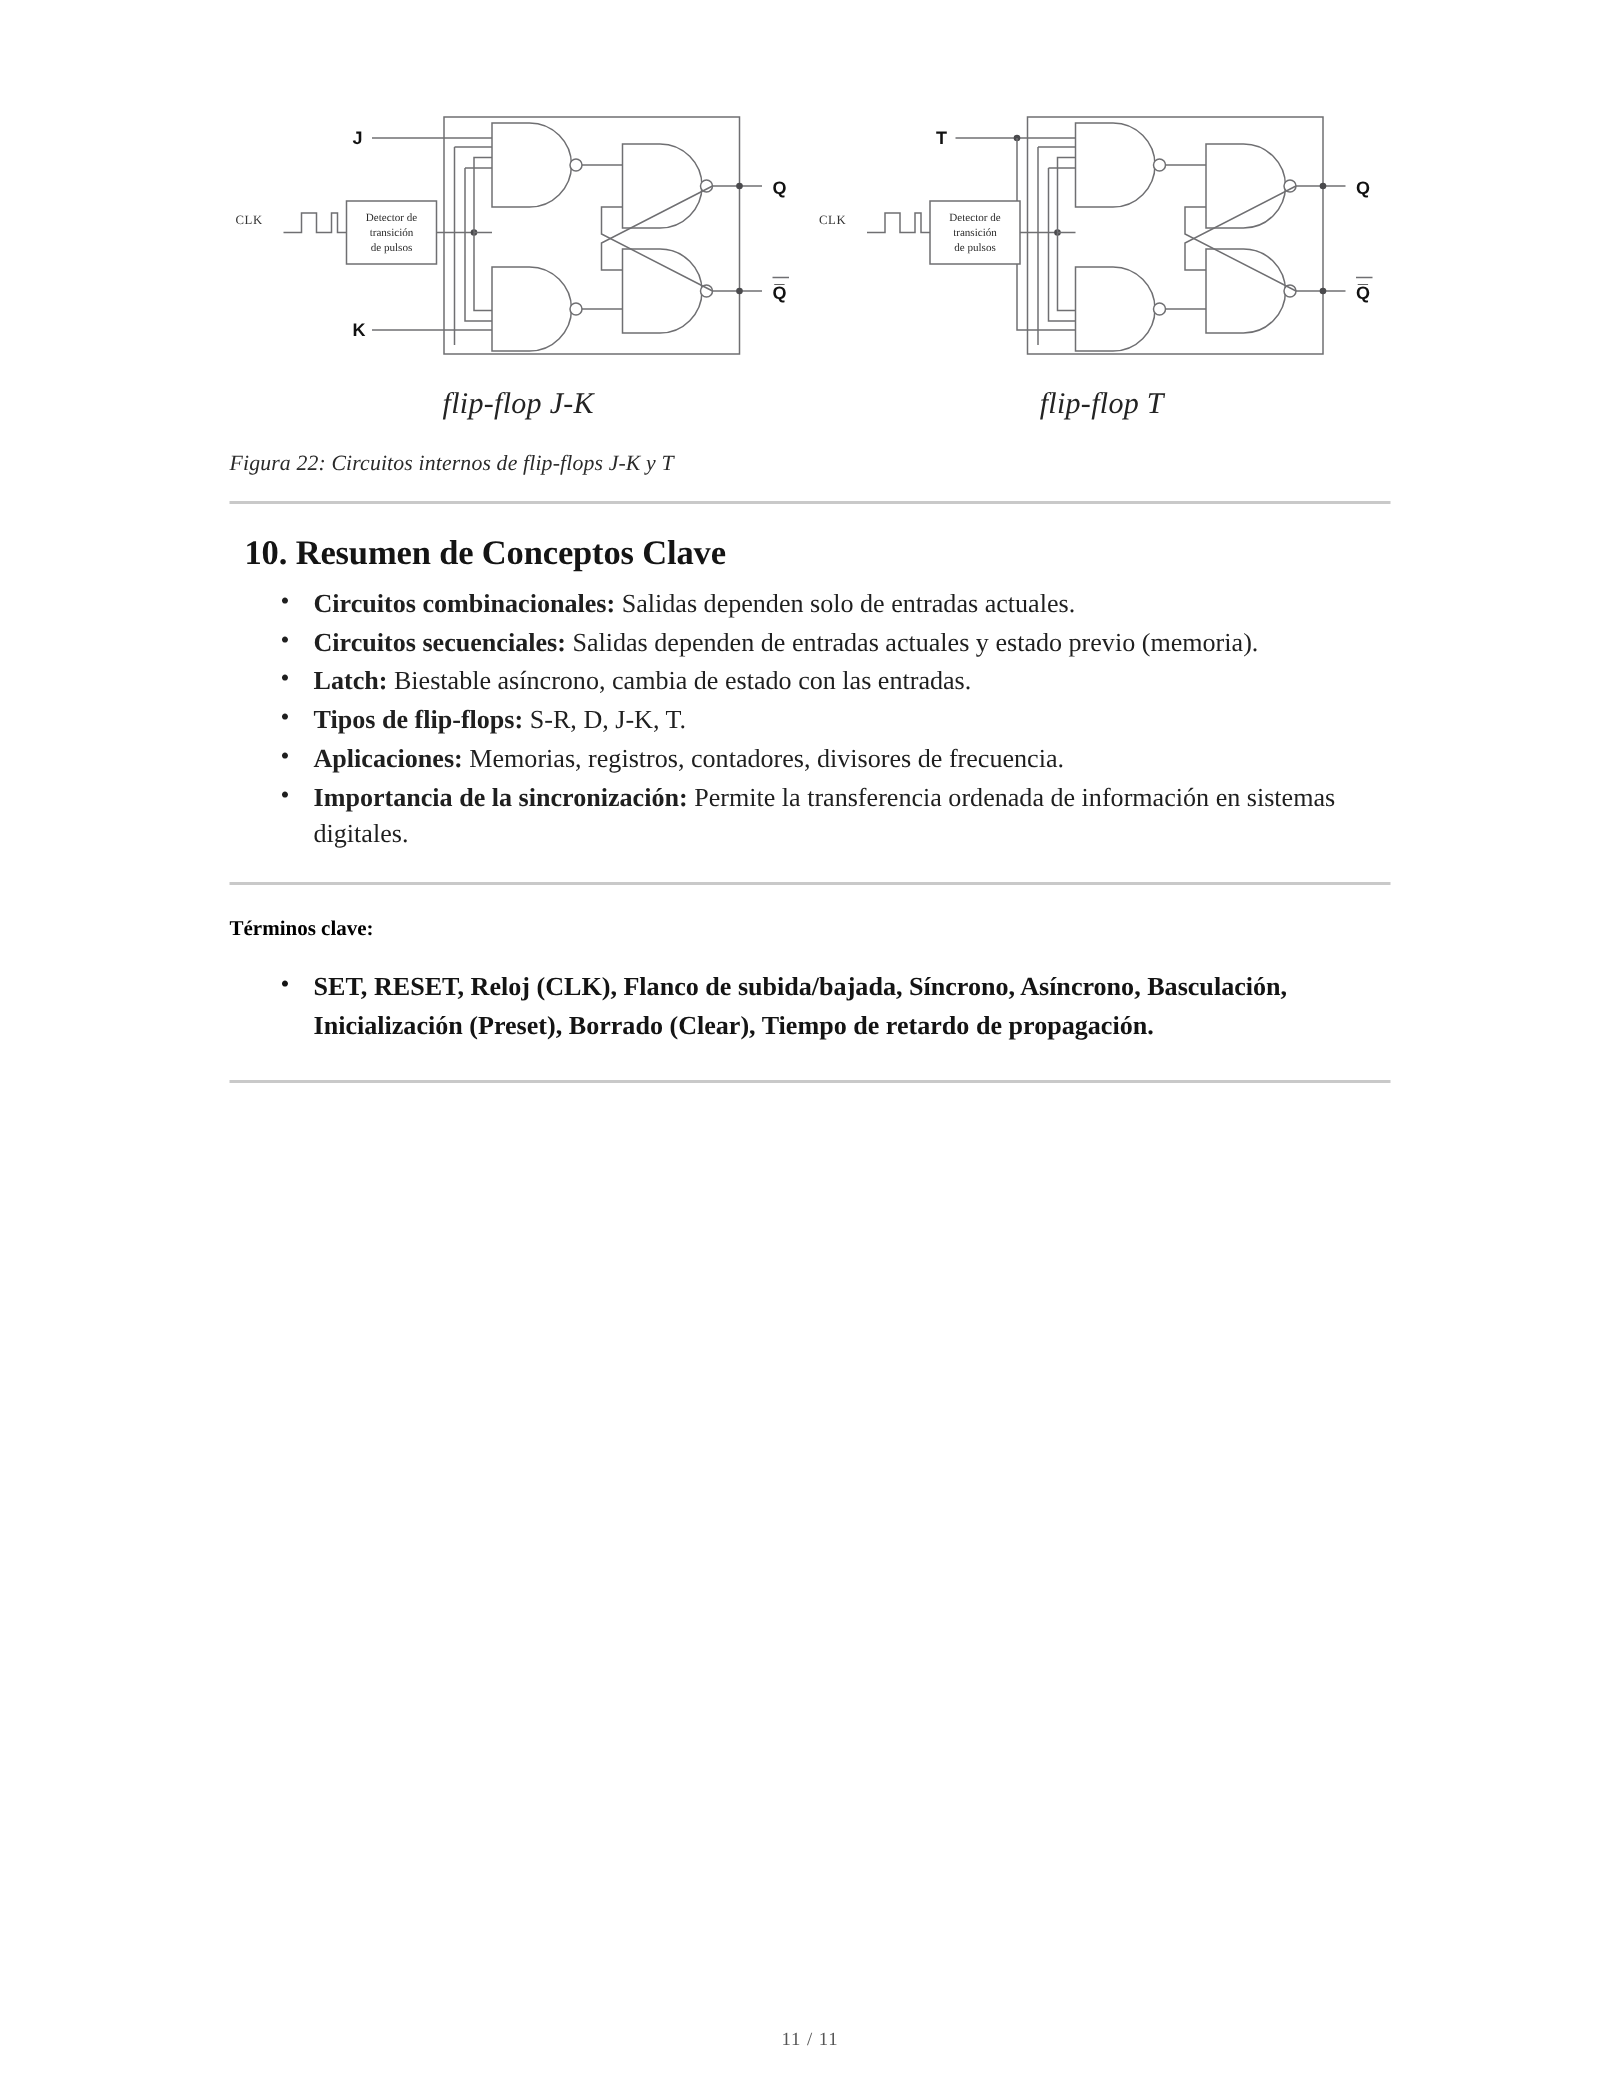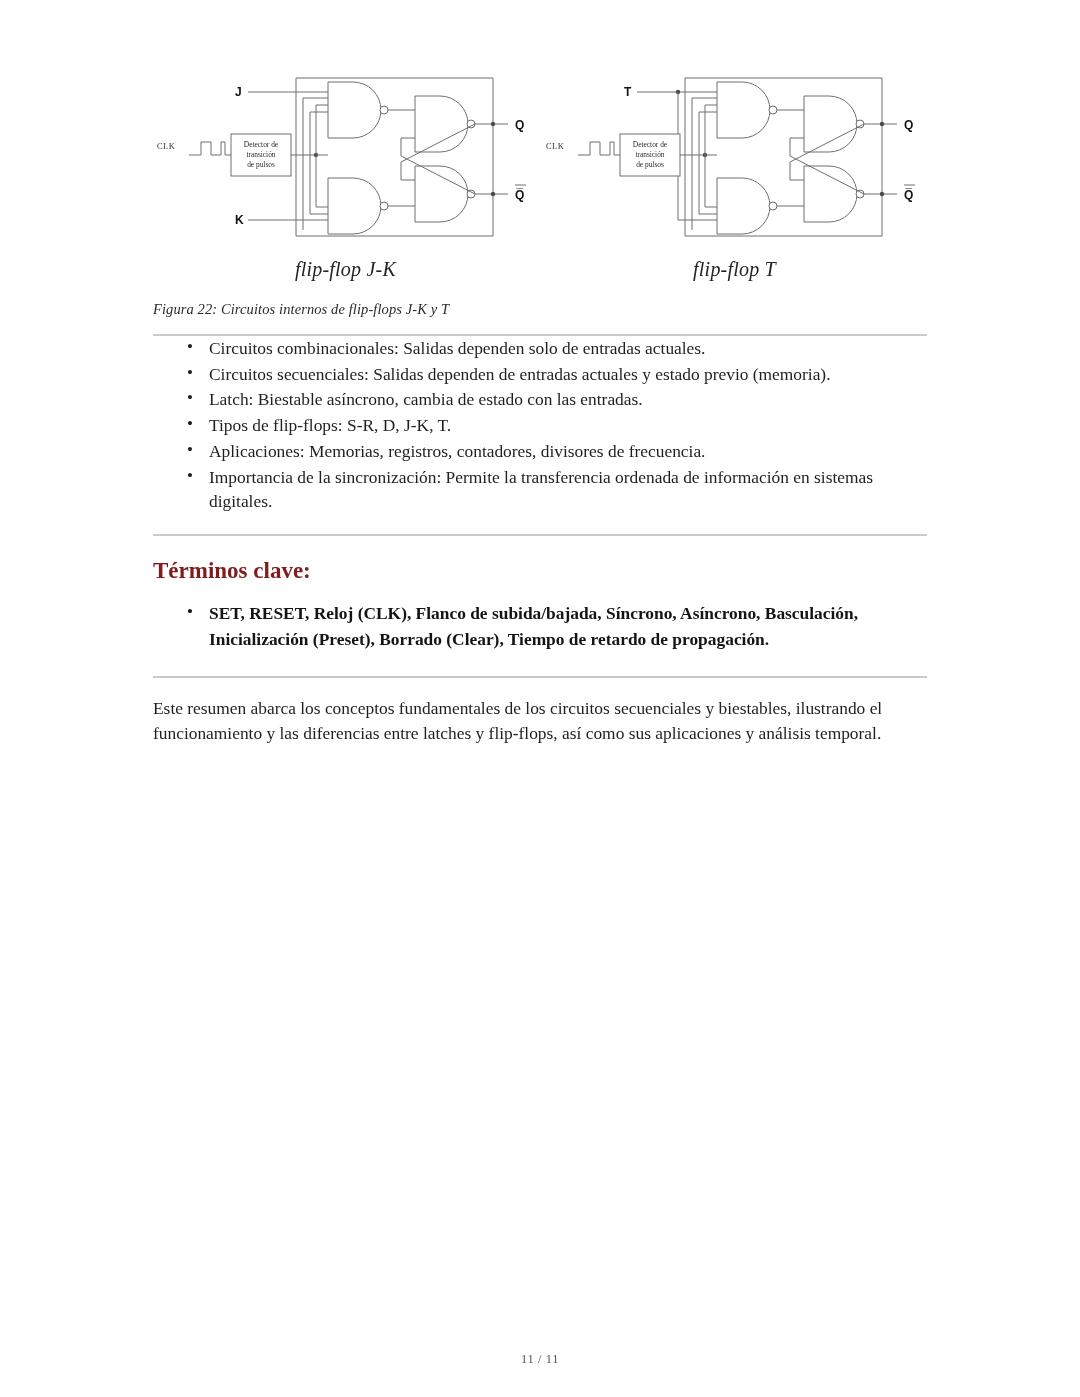--- a/index.html
+++ b/index.html
@@ -95,27 +95,27 @@
   }
   ul.bullets li::before {
     content: "\2022";
     position: absolute;
     left: -22px;
     top: -1px;
     font-size: 17px;
     color: #1f1f1f;
   }
   ul.bullets li b {
-    font-weight: normal;
+    font-weight: bold;
   }
   .terms-label {
-    font-size: 23px;
+    font-size: 14px;
     font-weight: bold;
     margin: 22px 0 0 0;
-    color: #7f1d1d;
+    color: #000000;
   }
   ul.terms {
     margin: 16px 0 0 0;
     padding-left: 56px;
     list-style: none;
   }
   ul.terms li {
     position: relative;
     font-size: 17.4px;
     line-height: 26px;
@@ -280,39 +280,39 @@
           <div class="circuit-caption">flip-flop T</div>
         </div>
 
       </div>
 
       <div class="fig-caption">Figura 22: Circuitos internos de flip-flops J-K y T</div>
     </div>
 
     <hr class="rule">
 
+    <h2 class="section-title">10. Resumen de Conceptos Clave</h2>
 
     <ul class="bullets">
       <li><b>Circuitos combinacionales:</b><span> Salidas dependen solo de entradas actuales.</span></li>
       <li><b>Circuitos secuenciales:</b><span> Salidas dependen de entradas actuales y estado previo (memoria).</span></li>
       <li><b>Latch:</b><span> Biestable asíncrono, cambia de estado con las entradas.</span></li>
       <li><b>Tipos de flip-flops:</b><span> S-R, D, J-K, T.</span></li>
       <li><b>Aplicaciones:</b><span> Memorias, registros, contadores, divisores de frecuencia.</span></li>
       <li><b>Importancia de la sincronización:</b><span> Permite la transferencia ordenada de información en sistemas digitales.</span></li>
     </ul>
 
     <hr class="rule" style="margin-top:20px;">
 
     <div class="terms-label">Términos clave:</div>
     <ul class="terms">
       <li>SET, RESET, Reloj (CLK), Flanco de subida/bajada, Síncrono, Asíncrono, Basculación, Inicialización (Preset), Borrado (Clear), Tiempo de retardo de propagación.</li>
     </ul>
 
     <hr class="rule" style="margin-top:24px;">
 
-    <p class="closing">Este resumen abarca los conceptos fundamentales de los circuitos secuenciales y biestables, ilustrando el funcionamiento y las diferencias entre latches y flip-flops, así como sus aplicaciones y análisis temporal.</p>
 
   </div>
 
   <div class="footer">
     <span>11 / 11</span>
   </div>
 </div>
 
 </body></html>

